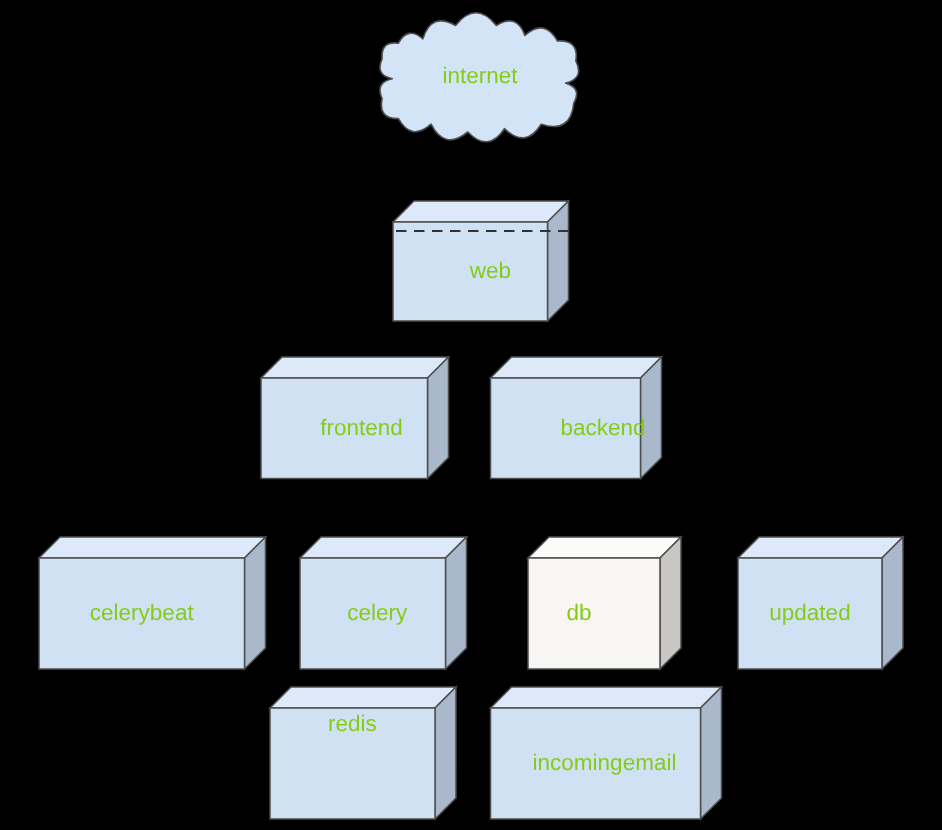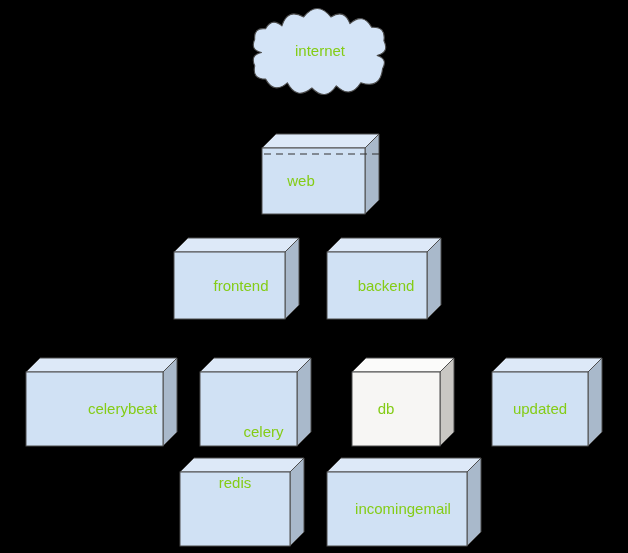--- a/index.html
+++ b/index.html
@@ -88,23 +88,23 @@
       </g>
       <g>
         <path d="M 327 472 L 341 458 L 481 458 L 467 472 Z" fill="#dde9f8" stroke="#4d4d4d" stroke-width="1" stroke-linejoin="miter"></path>
         <path d="M 467 472 L 481 458 L 481 532 L 467 546 Z" fill="#a9b9cb" stroke="#4d4d4d" stroke-width="1" stroke-linejoin="miter"></path>
         <rect x="327" y="472" width="140" height="74" fill="#d0e1f4" stroke="#4d4d4d" stroke-width="1"></rect>
       </g>
     </g>
 </svg>
 
 <div id="labels-layer">
-    <div class="node-label" style="left: 244px; top: 173px; width: 114px;">web</div>
+    <div class="node-label" style="left: 270px; top: 173px; width: 114px;">web</div>
     <div class="node-label" style="left: 174px; top: 277.5px; width: 134px; text-align: center;">frontend</div>
-    <div class="node-label" style="left: 327px; top: 277.5px; width: 118px;">backend</div>
-    <div class="node-label" style="left: 26px; top: 401px; width: 137px; padding-left: 28px;">celerybeat</div>
-    <div class="node-label" style="left: 212px; top: 401px; width: 103px; margin-top: 23px;">celery</div>
+    <div class="node-label" style="left: 327px; top: 277.5px; width: 118px; padding-left: 16px;">backend</div>
+    <div class="node-label" style="left: 26px; top: 401px; width: 137px;">celerybeat</div>
+    <div class="node-label" style="left: 200px; top: 401px; width: 103px;">celery</div>
     <div class="node-label" style="left: 352px; top: 401px; width: 68px;">db</div>
     <div class="node-label" style="left: 492px; top: 401px; width: 96px;">updated</div>
     <div class="node-label" style="left: 180px; top: 475px; width: 110px;">redis</div>
     <div class="node-label" style="left: 327px; top: 501px; width: 152px;">incomingemail</div>
     <div class="node-label cloud-label" style="left: 252px; top: 43px; width: 136px;">internet</div>
   </div>
 
 </body></html>

